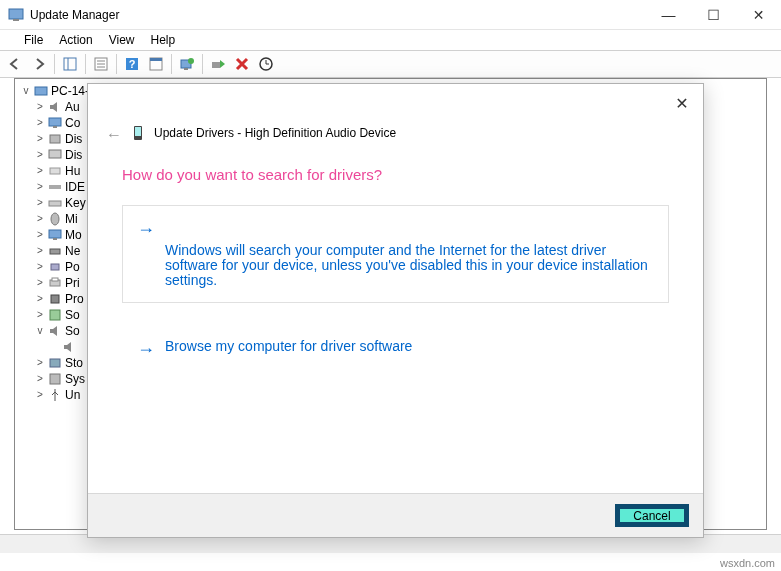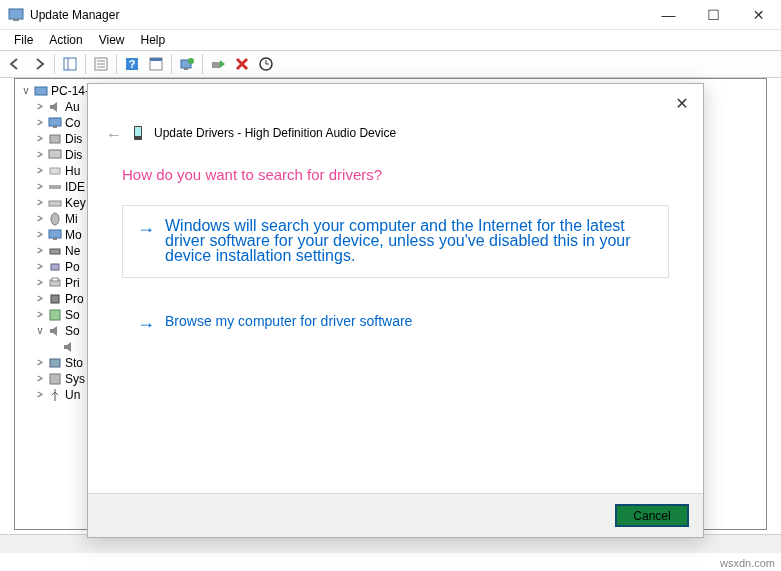--- a/index.html
+++ b/index.html
@@ -4,21 +4,21 @@
 <style>
 * { box-sizing: border-box; font-family: "Segoe UI", Tahoma, sans-serif; }
 body { margin: 0; background: #fff; width: 781px; height: 571px; overflow: hidden; position: relative; }
 
 .titlebar { height: 30px; display: flex; align-items: center; border-bottom: 1px solid #e5e5e5; }
 .titlebar .ico { width: 16px; height: 16px; margin: 0 6px 0 8px; }
 .titlebar .title { font-size: 12px; flex: 1; }
 .titlebar .btns { display: flex; }
 .titlebar .btn { width: 45px; height: 29px; display: flex; align-items: center; justify-content: center; color: #333; font-size: 14px; }
 
-.menubar { height: 20px; display: flex; align-items: center; padding: 0 6px; font-size: 12px; }
+.menubar { height: 20px; display: flex; align-items: center; padding: 0 16px; font-size: 12px; }
 .menubar .item { padding: 2px 8px; }
 
 .toolbar { height: 28px; border-top: 1px solid #d0d0d0; border-bottom: 1px solid #d0d0d0; display: flex; align-items: center; padding: 0 4px; gap: 2px; background: #fdfdfd; }
 .toolbar .tbtn { width: 22px; height: 22px; display: flex; align-items: center; justify-content: center; }
 .toolbar .sep { width: 1px; height: 20px; background: #d0d0d0; margin: 0 2px; }
 
 .content { position: absolute; top: 78px; left: 0; right: 0; bottom: 37px; border: 1px solid #888; margin: 0 14px 4px 14px; background: #fff; overflow: hidden; }
 
 .tree { padding: 4px 0 4px 4px; font-size: 12px; line-height: 16px; }
 .tree .row { display: flex; align-items: center; height: 16px; white-space: nowrap; }
@@ -36,23 +36,23 @@
 .dialog .dclose { position: absolute; right: 6px; top: 6px; width: 30px; height: 26px; display: flex; align-items: center; justify-content: center; font-size: 16px; color: #333; }
 .dialog .dhead { display: flex; align-items: center; gap: 8px; padding: 40px 18px 8px 18px; font-size: 12px; }
 .dialog .dhead .back { color: #999; font-size: 16px; }
 .dialog .dhead .hic { width: 16px; height: 16px; }
 .dialog .dprompt { color: #ec4899; font-size: 15px; padding: 16px 34px 10px 34px; }
 .dialog .options { padding: 12px 34px; display: flex; flex-direction: column; gap: 22px; }
 .dialog .opt { border: 1px solid #e0e0e0; padding: 12px 14px 14px 14px; display: flex; gap: 10px; }
 .dialog .opt.plain { border: 1px solid transparent; }
 .dialog .opt .arrow { color: #0066cc; font-size: 18px; line-height: 18px; }
 .dialog .opt .otitle { color: #0066cc; font-size: 14px; margin-bottom: 2px; }
-.dialog .opt .odesc { color: #0066cc; font-size: 16px; line-height: 15px; }
+.dialog .opt .odesc { color: #0066cc; font-size: 14px; line-height: 15px; margin-top: 25px; }
 .dialog .dfooter { margin-top: auto; background: #f0f0f0; border-top: 1px solid #d8d8d8; padding: 10px 14px; display: flex; justify-content: flex-end; }
-.dialog .dfooter .dbtn { min-width: 74px; height: 23px; font-size: 12px; background: #15803d; border: 2px solid #0c4a6e; padding: 0 12px; }
+.dialog .dfooter .dbtn { min-width: 74px; height: 23px; font-size: 12px; background: #5eead4; border: 5px solid #0c4a6e; padding: 0 12px; }
 
 svg { display: block; }
 </style>
 </head>
 <body>
 
 <div class="titlebar">
   <span class="ico">
     <svg viewBox="0 0 16 16">
         <rect x="1" y="2" width="14" height="10" fill="#7aa7d8" stroke="#3a6ea5"></rect>

